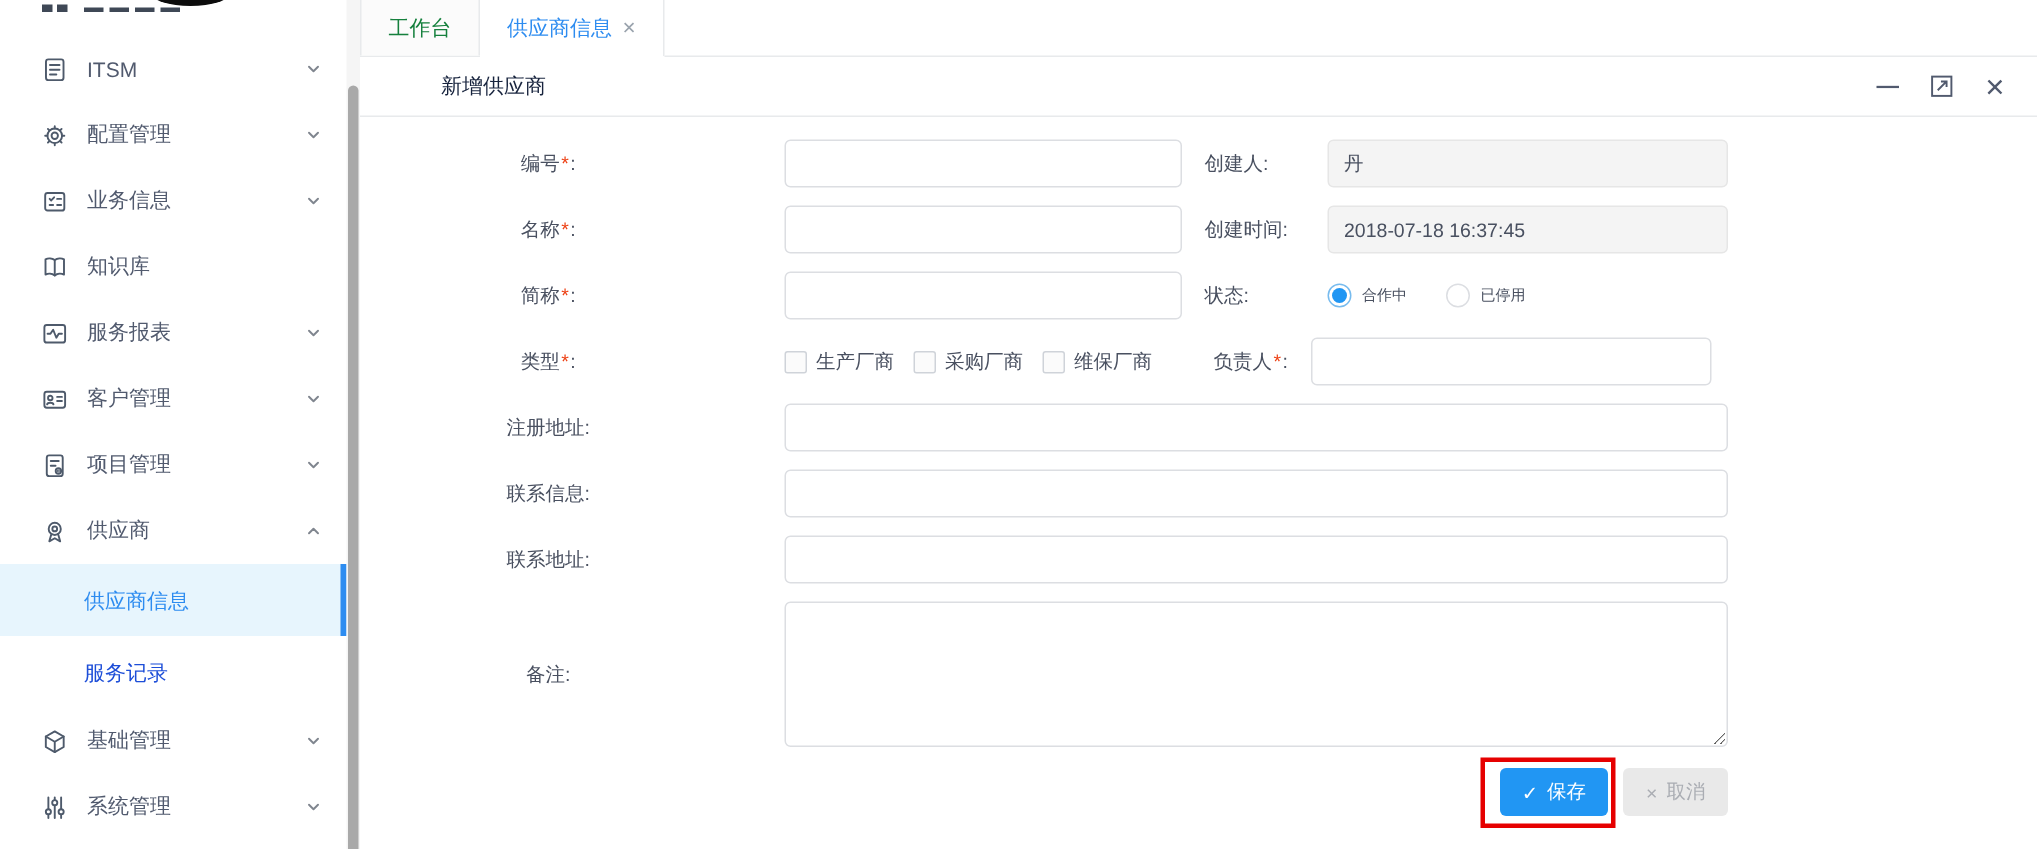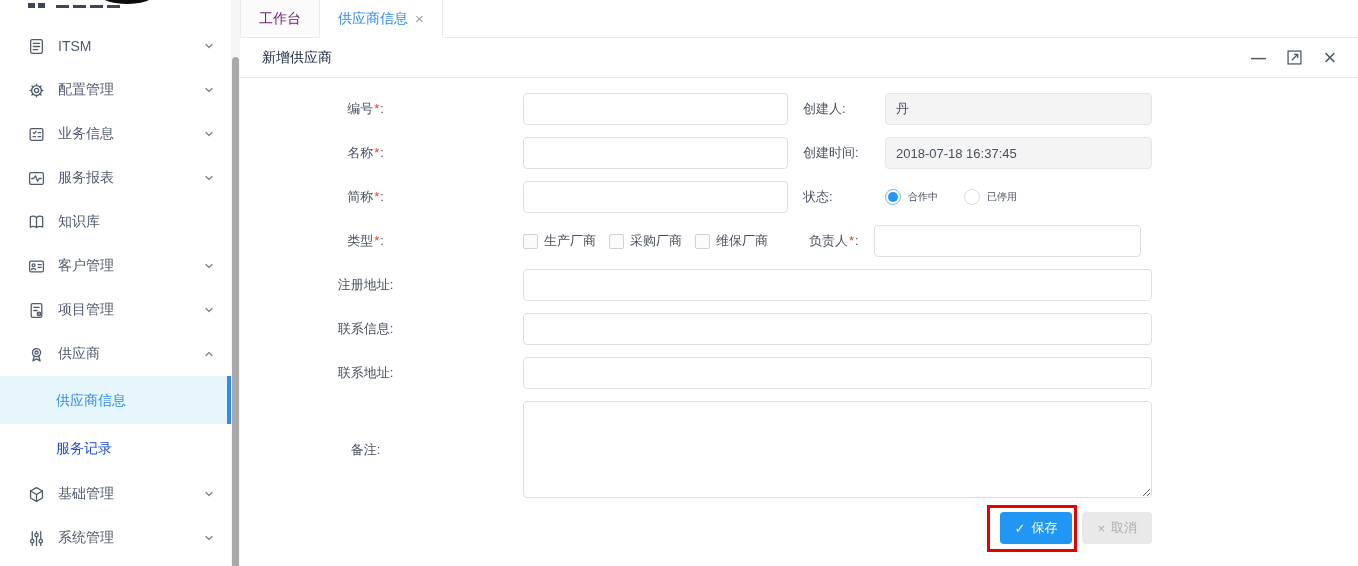--- a/index.html
+++ b/index.html
@@ -27,28 +27,28 @@
 
   
   .vscroll { width:9px; flex-shrink:0; background:#f5f5f5; position:relative; }
   .vthumb { position:absolute; left:1px; right:1px; top:57px; bottom:0; background:#a9a9a9; border-radius:5px 5px 0 0; }
 
   
   .main { flex:1; min-width:0; display:flex; flex-direction:column; background:#fff; }
 
   .tabbar { height:38px; display:flex; border-bottom:1px solid #e8eaec; flex-shrink:0; }
   .tab { min-width:78px; padding:0 18px; display:flex; align-items:center; justify-content:center; gap:7px;
-         font-size:14px; color:#701a75; background:#fbfbfb; border-right:1px solid #e8eaec; cursor:pointer; }
+         font-size:14px; color:#15803d; background:#fbfbfb; border-right:1px solid #e8eaec; cursor:pointer; }
   .tab:first-child { border-left:1px solid #e8eaec; }
   .tab.active { background:#fff; color:#2d8cf0; margin-bottom:-1px; border-bottom:1px solid #fff; }
   .tclose { color:#9aa3ad; font-size:15px; line-height:1; }
 
   .dlg-head { height:40px; border-bottom:1px solid #e8eaec; display:flex; align-items:center;
               padding:0 18px 0 22px; flex-shrink:0; }
-  .dlg-title { font-size:14px; color:#17233d; }
+  .dlg-title { font-size:14px; color:#17233d;margin-left:32px; }
   .win-ctrls { margin-left:auto; display:flex; align-items:center; gap:16px; color:#515a6e; }
   .wc { width:20px; height:20px; display:flex; align-items:center; justify-content:center; cursor:pointer; }
   .wc-min { font-size:15px; font-weight:bold; letter-spacing:-1px; }
   .wc-close { font-size:22px; line-height:18px; }
 
   
   .form { padding-top:15px; flex:1; }
   .row { display:flex; align-items:center; margin-bottom:12px; }
   .lab { width:283px; flex-shrink:0; text-align:center; padding-right:32px; font-size:13px; color:#495060; }
   .lab2 { width:97px; flex-shrink:0; padding-left:15px; font-size:13px; color:#495060; }
@@ -139,40 +139,40 @@
     <span class="s-chev">
       <svg class="chv" width="12" height="12" viewBox="0 0 12 12">
           <path d="M3 4.5l3 3 3-3"></path>
         </svg>
       </span>
   </div>
 
   <div class="s-item">
     <span class="s-ico">
       <svg class="lin" width="17" height="17" viewBox="0 0 16 16">
+          <path d="M8 3.2C6.4 2 3.8 1.9 2.2 2.7v9.6c1.6-.8 4.2-.7 5.8.5 1.6-1.2 4.2-1.3 5.8-.5V2.7C12.2 1.9 9.6 2 8 3.2z"></path>
+          <path d="M8 3.2v9.6"></path>
+        </svg>
+      </span>
+    <span class="s-lbl">知识库</span>
+  </div>
+
+  <div class="s-item">
+    <span class="s-ico">
+      <svg class="lin" width="17" height="17" viewBox="0 0 16 16">
           <rect x="1.5" y="2.5" width="13" height="11" rx="1.5"></rect>
           <path d="M3.5 8h1.8L7 5.5l2 5 1.5-2.5h2"></path>
         </svg>
       </span>
     <span class="s-lbl">服务报表</span>
     <span class="s-chev">
       <svg class="chv" width="12" height="12" viewBox="0 0 12 12">
           <path d="M3 4.5l3 3 3-3"></path>
         </svg>
       </span>
-  </div>
-
-  <div class="s-item">
-    <span class="s-ico">
-      <svg class="lin" width="17" height="17" viewBox="0 0 16 16">
-          <path d="M8 3.2C6.4 2 3.8 1.9 2.2 2.7v9.6c1.6-.8 4.2-.7 5.8.5 1.6-1.2 4.2-1.3 5.8-.5V2.7C12.2 1.9 9.6 2 8 3.2z"></path>
-          <path d="M8 3.2v9.6"></path>
-        </svg>
-      </span>
-    <span class="s-lbl">知识库</span>
   </div>
 
   <div class="s-item">
     <span class="s-ico">
       <svg class="lin" width="17" height="17" viewBox="0 0 16 16">
           <rect x="1.5" y="3" width="13" height="10" rx="1.5"></rect>
           <circle cx="5.2" cy="6.9" r="1.4"></circle>
           <path d="M3.2 10.9c.4-1.3 3.6-1.3 4 0M9.5 6.2h3M9.5 8.8h3"></path>
         </svg>
       </span>

